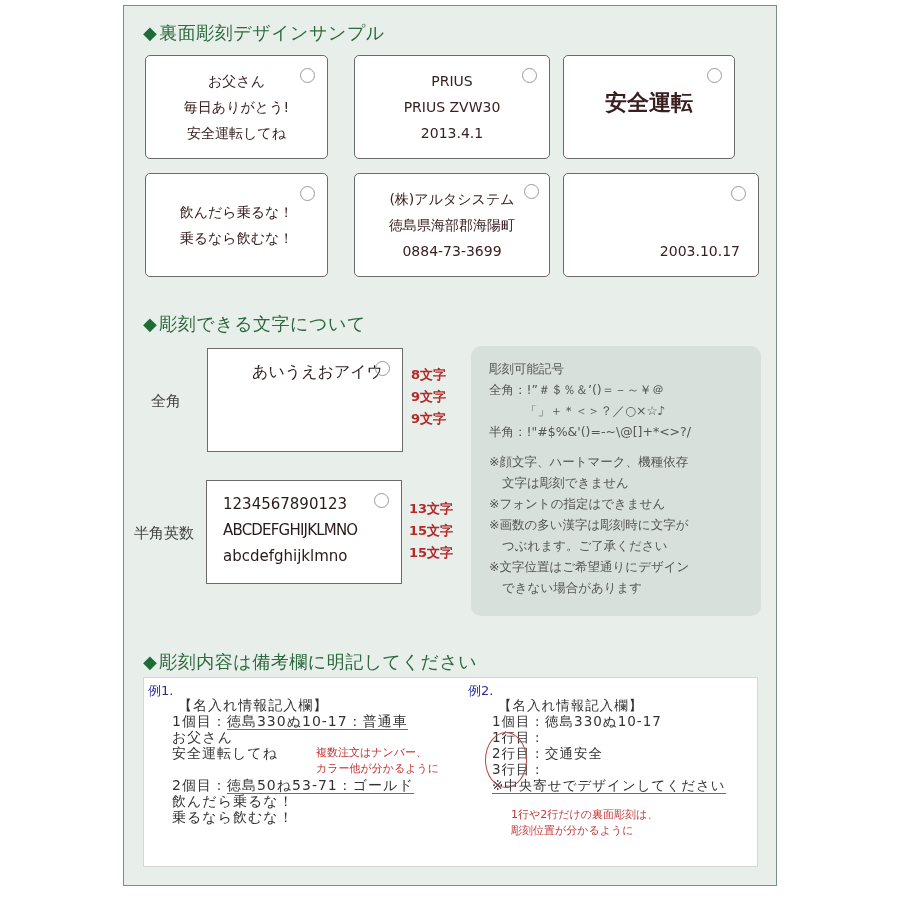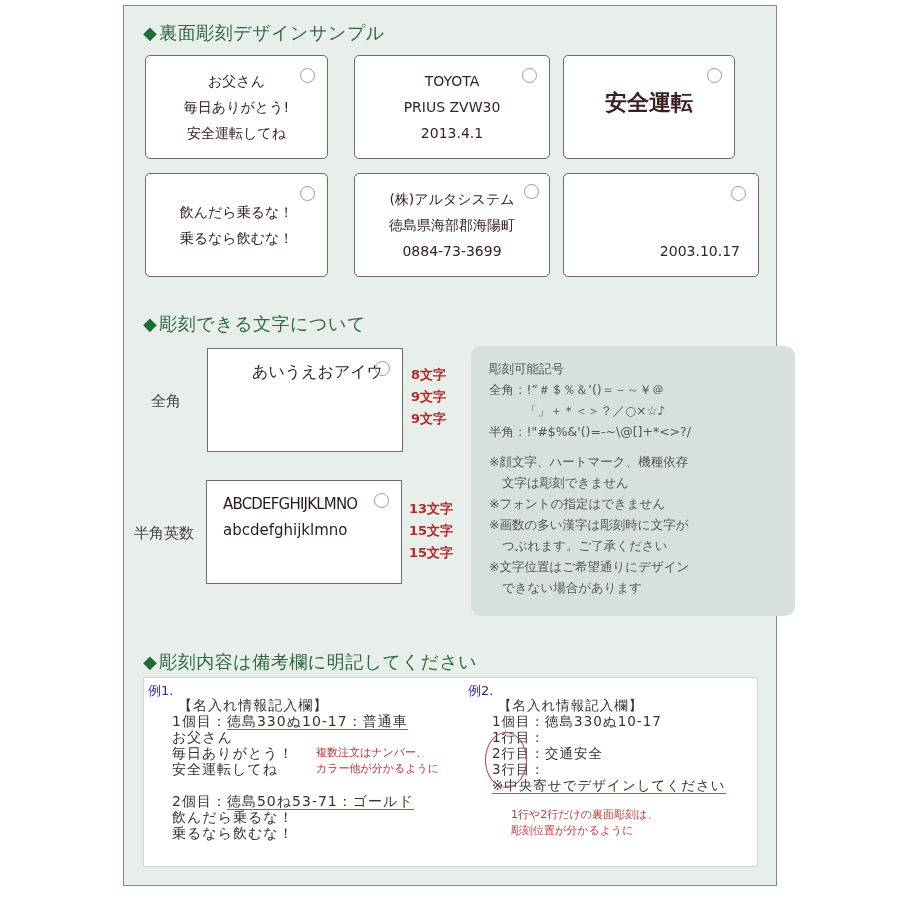--- a/index.html
+++ b/index.html
@@ -36,21 +36,21 @@
     padding: 10px 0 0 16px; color: #2a1a1a; font-size: 16px; line-height: 26px;
   }
   .char-box .hole {
     position: absolute; top: 12px; right: 12px; width: 15px; height: 15px;
     border: 1.3px solid #9a9a9a; border-radius: 50%;
   }
   .char-box .line { white-space: nowrap; }
   .counts { position: absolute; color: #b22a2a; font-size: 13px; line-height: 22px; font-weight: bold; }
 
   .symbols-box {
-    position: absolute; left: 471px; top: 346px; width: 324px; height: 270px;
+    position: absolute; left: 471px; top: 346px; width: 290px; height: 270px;
     background: #d7e0da; border-radius: 10px; padding: 12px 18px;
     font-size: 12.5px; color: #555; line-height: 21px;
   }
   .symbols-box .l { white-space: nowrap; }
   .symbols-box .indent { padding-left: 36px; }
   .symbols-box .indent2 { padding-left: 13px; }
   .symbols-box .gap { height: 9px; }
 
   .example-box {
     position: absolute; left: 143px; top: 677px; width: 615px; height: 190px;
@@ -78,21 +78,21 @@
 </div>
 
 <div class="plate" style="left:145px; top:55px; width:183px; height:104px;">
   <span class="hole"></span>
   <div>お父さん</div>
   <div>毎日ありがとう!</div>
   <div>安全運転してね</div>
 </div>
 <div class="plate" style="left:354px; top:55px; width:196px; height:104px;">
   <span class="hole"></span>
-  <div>TOYOTA</div>
+  <div>PRIUS</div>
   <div>PRIUS ZVW30</div>
   <div>2013.4.1</div>
 </div>
 <div class="plate big" style="left:563px; top:55px; width:172px; height:104px;">
   <span class="hole"></span>
   <div>安全運転</div>
 </div>
 
 <div class="plate" style="left:145px; top:173px; width:183px; height:104px;">
   <span class="hole"></span>
@@ -121,20 +121,21 @@
 </div>
 <div class="counts" style="left:411px; top:364px;">
   <div>8文字</div>
   <div>9文字</div>
   <div>9文字</div>
 </div>
 
 <div class="row-label" style="left:134px; top:524px;">半角英数</div>
 <div class="char-box" style="left:206px; top:480px; width:196px; height:104px; font-size:15px;">
   <span class="hole"></span>
+  <div class="line">1234567890123</div>
   <div class="line" style="letter-spacing:-0.8px;">ABCDEFGHIJKLMNO</div>
   <div class="line">abcdefghijklmno</div>
 </div>
 <div class="counts" style="left:409px; top:498px;">
   <div>13文字</div>
   <div>15文字</div>
   <div>15文字</div>
 </div>
 
 <div class="symbols-box">
@@ -162,21 +163,20 @@
 
 <div class="example-box"></div>
 
 <div class="ex-label" style="left:148px; top:682px;">例1.</div>
 <div class="mono" style="left:172px; top:697px;">
   <div class="l" style="padding-left:6px;">【名入れ情報記入欄】</div>
   <div class="l">
     <span>1個目：</span><span class="underline">徳島330ぬ10-17：普通車</span>
   </div>
   <div class="l">お父さん</div>
-  <div class="l">毎日ありがとう！</div>
   <div class="l">安全運転してね</div>
   <div class="l"></div>
   <div class="l">
     <span>2個目：</span><span class="underline">徳島50ね53-71：ゴールド</span>
   </div>
   <div class="l">飲んだら乗るな！</div>
   <div class="l">乗るなら飲むな！</div>
 </div>
 <div class="note-red" style="left:316px; top:745px;">
   <div>複数注文はナンバー、</div>

